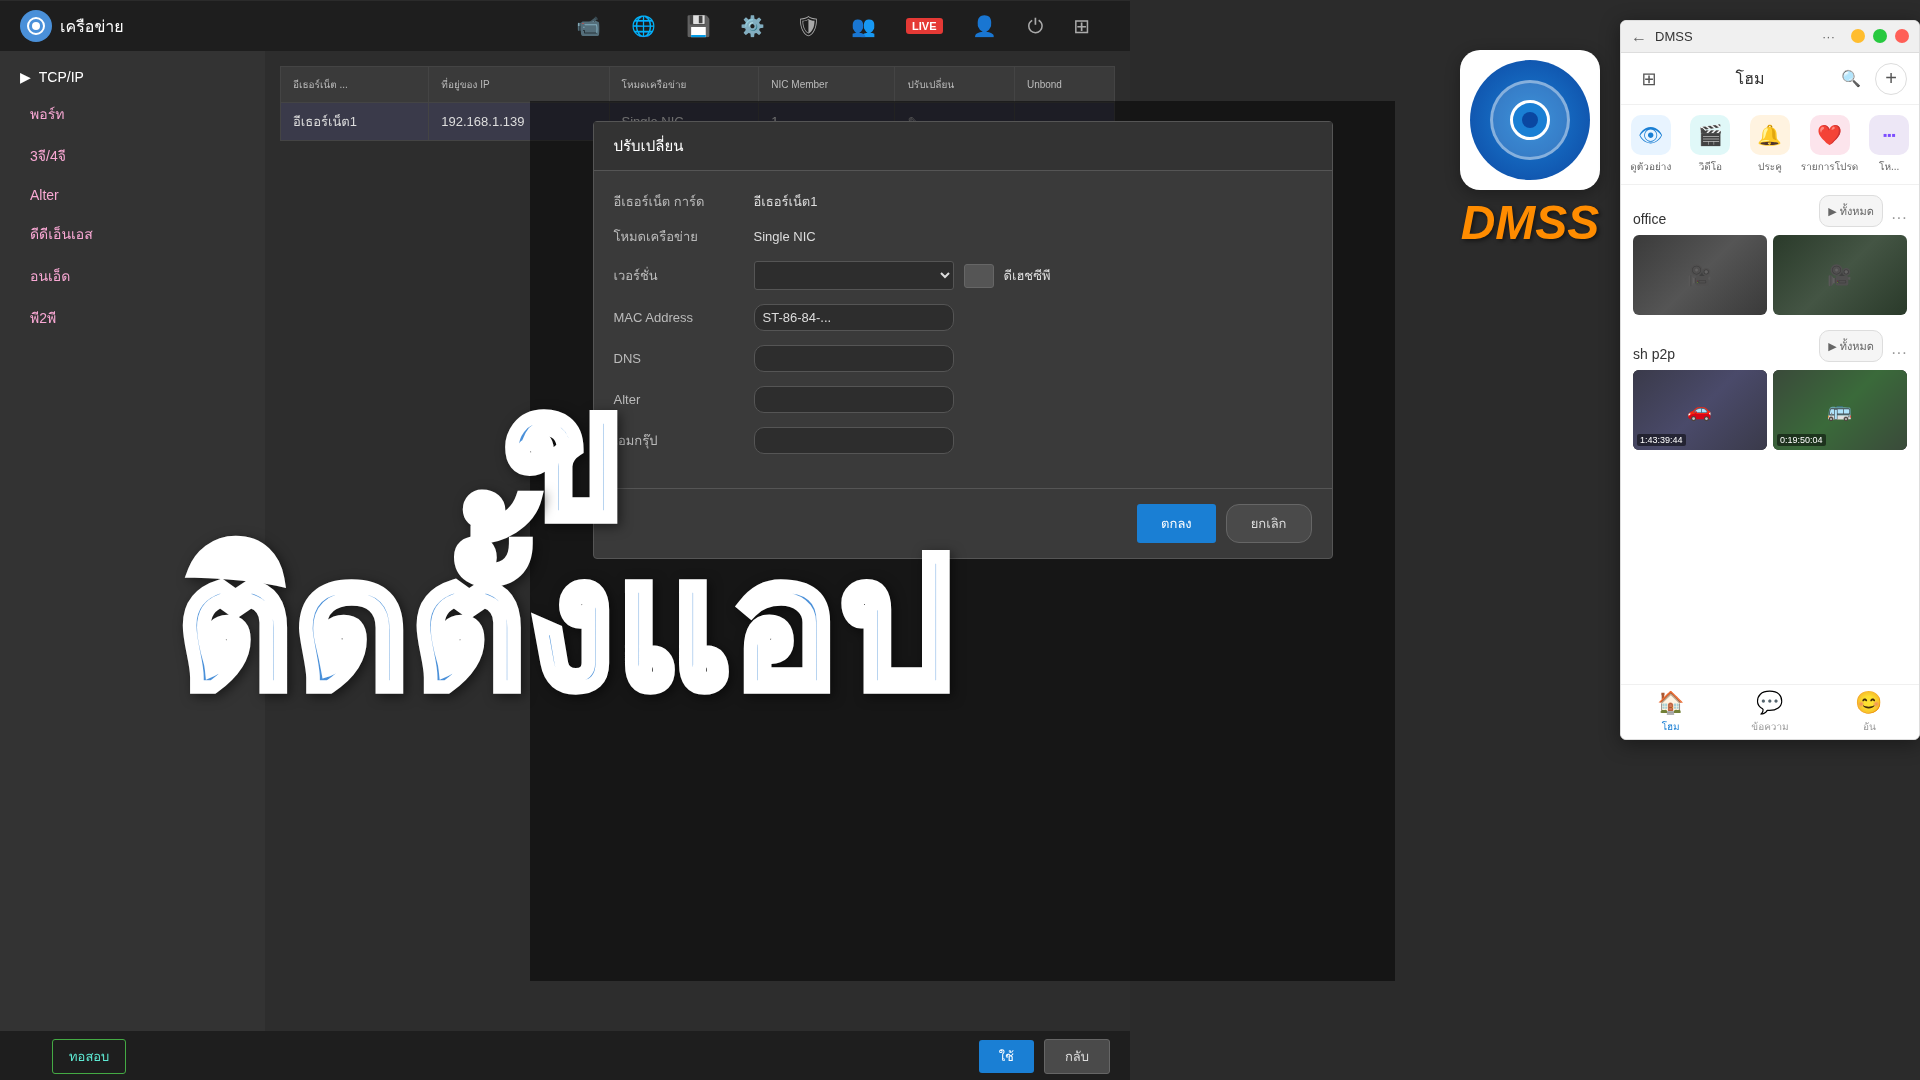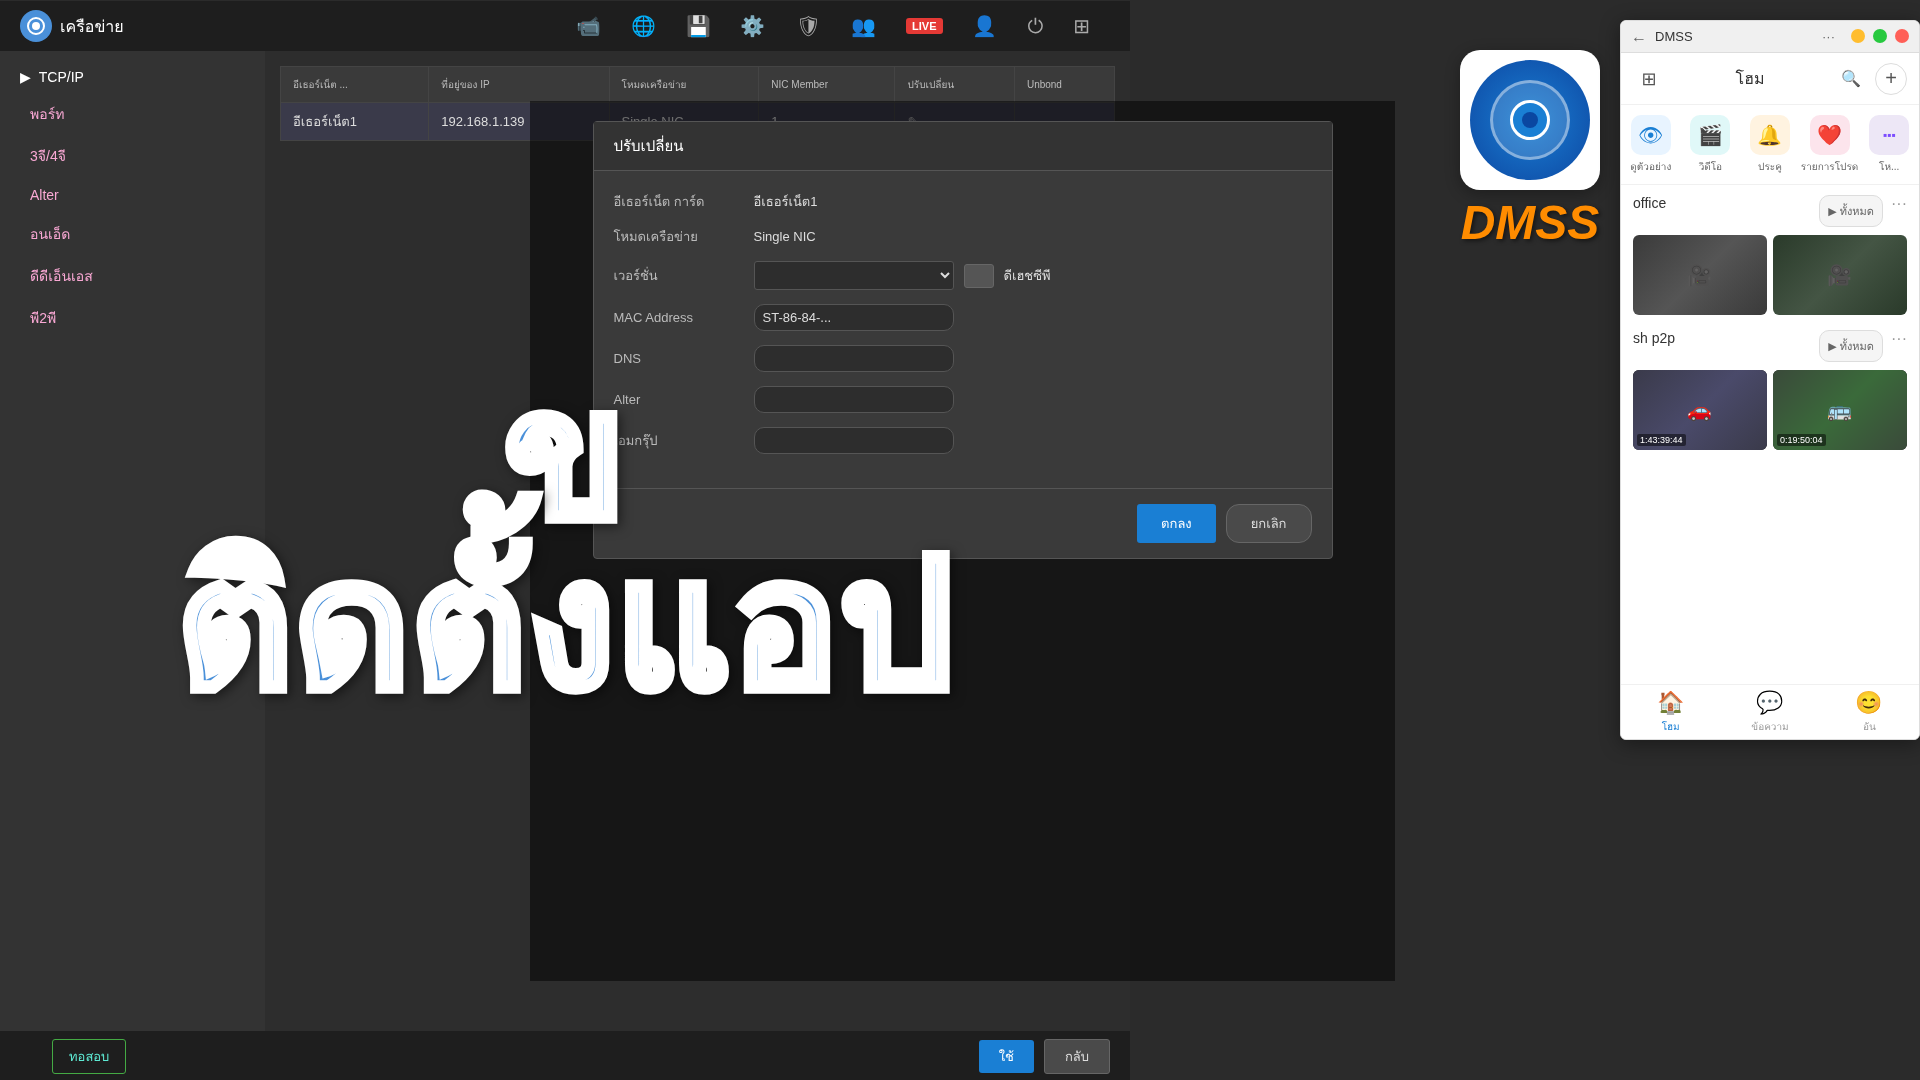--- a/index.html
+++ b/index.html
@@ -399,21 +399,21 @@
     .dmss-content {
       flex: 1;
       overflow-y: auto;
       padding: 10px 12px;
     }
     .dmss-group {
       margin-bottom: 15px;
     }
     .dmss-group-header {
       display: flex;
-      align-items: flex-start;
+      align-items: flex-end;
       margin-bottom: 8px;
     }
     .dmss-group-name {
       font-size: 14px;
       color: #333;
       font-weight: 500;
       flex: 1;
     }
     .dmss-play-all {
       font-size: 11px;
@@ -611,24 +611,24 @@
     <div class="sidebar-item">
       <span>พอร์ท</span>
     </div>
     <div class="sidebar-item">
       <span>3จี/4จี</span>
     </div>
     <div class="sidebar-item">
       <span>Alter</span>
     </div>
     <div class="sidebar-item">
+      <span>ดีดีเอ็นเอส</span>
+    </div>
+    <div class="sidebar-item">
       <span>อนเอ็ด</span>
-    </div>
-    <div class="sidebar-item">
-      <span>ดีดีเอ็นเอส</span>
     </div>
     <div class="sidebar-item">
       <span>พี2พี</span>
     </div>
   </div>
 
   <div class="main-content">
 
     <table class="data-table">
       <thead>

